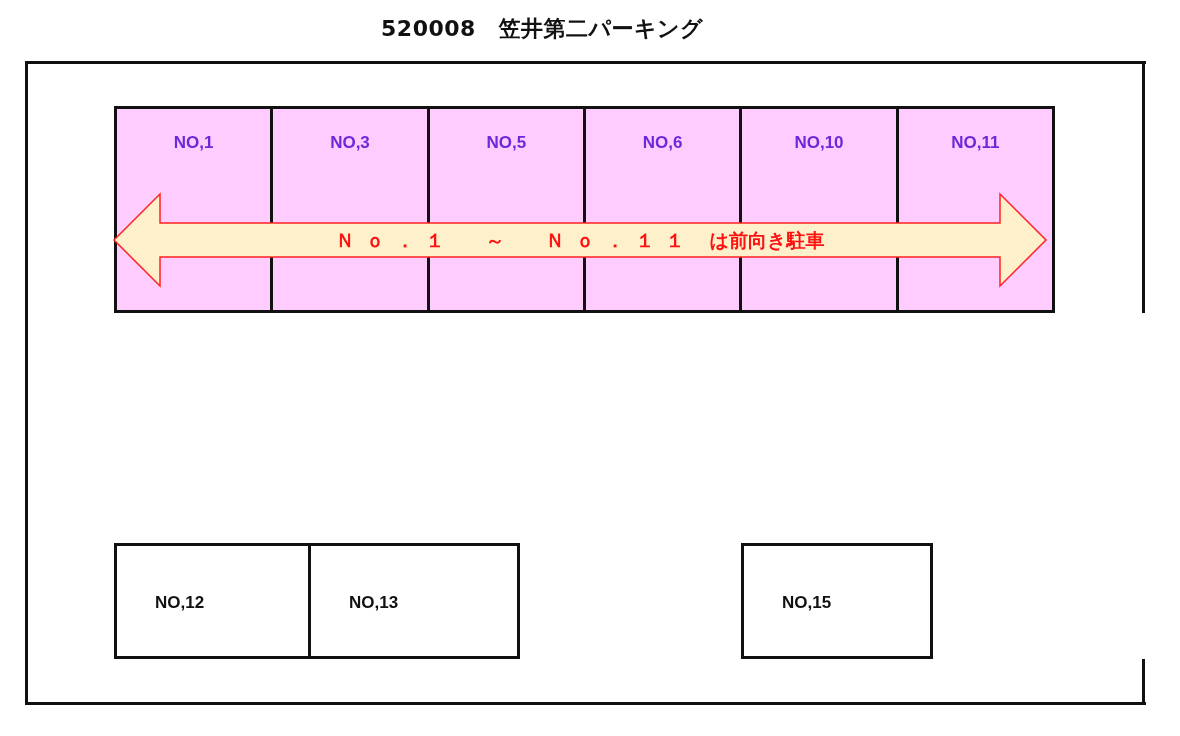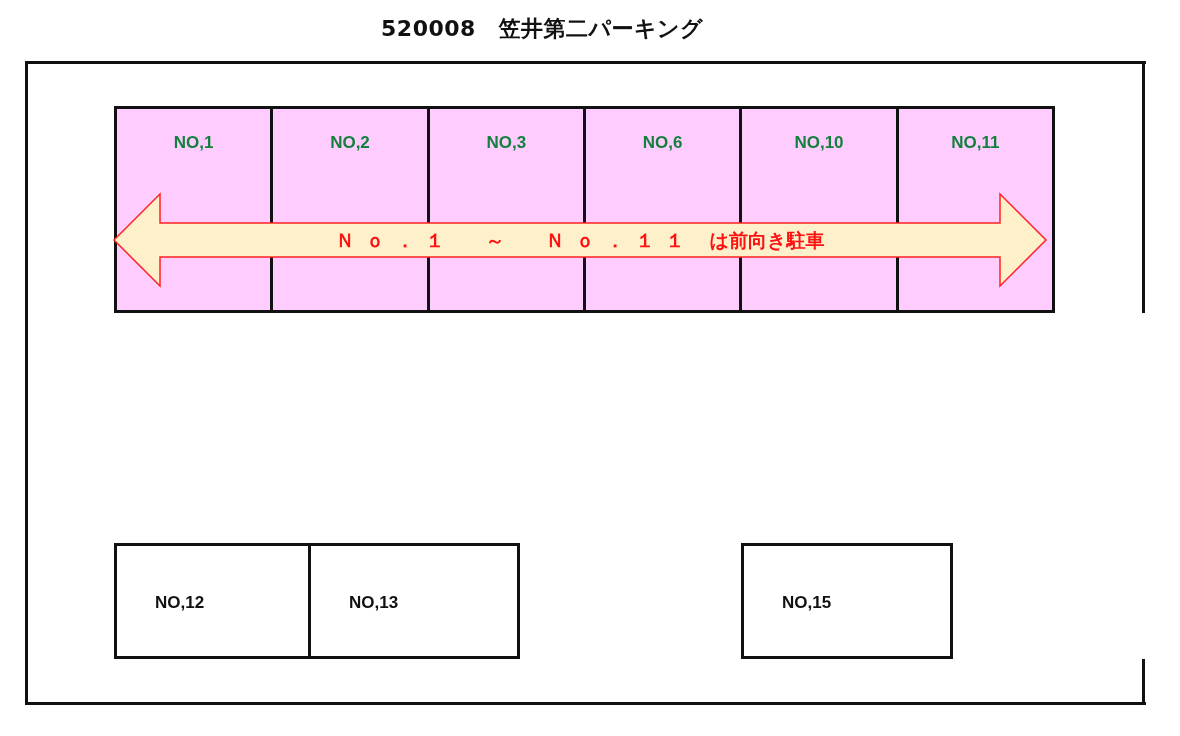--- a/index.html
+++ b/index.html
@@ -9,21 +9,21 @@
              font-family: "DejaVu Sans", sans-serif; font-size: 22px; font-weight: bold;
              color: #111; letter-spacing: 0.5px; }
     .wall { position: absolute; background: #111; }
     .top-row { position: absolute; left: 114px; top: 106px; width: 941px; height: 207px;
                border: 3px solid #111; box-sizing: border-box; background: #ffccff;
                display: flex; }
     .cell { flex: 1 1 0; position: relative; border-right: 3px solid #111; box-sizing: border-box; }
     .cell:last-child { border-right: none; }
     .cell-label { position: absolute; top: 24px; left: 0; right: 0; text-align: center;
                   font-family: "Liberation Sans", sans-serif; font-weight: bold;
-                  font-size: 17px; color: #15803d; }
+                  font-size: 17px; color: #6d28d9; }
     .arrow { position: absolute; left: 112px; top: 192px; width: 936px; height: 96px; }
     .arrow-text { position: absolute; left: 112px; top: 223px; width: 936px; height: 36px;
                   display: flex; align-items: center; justify-content: center;
                   font-family: Liberation Sans, sans-serif; font-weight: bold; font-size: 19px;
                   color: #ff1111; }
     .arrow-text .spaced { letter-spacing: 11px; margin-right: 14px; }
     .stall { position: absolute; top: 543px; height: 116px; border: 3px solid #111;
              box-sizing: border-box; background: #ffffff; }
     .stall-label { position: absolute; left: 0; top: 47px; font-family: "Liberation Sans", sans-serif;
                    font-weight: bold; font-size: 17px; color: #111; padding-left: 38px; }
@@ -39,24 +39,24 @@
   <div class="wall" style="left:25px; top:702px; width:1121px; height:3px;"></div>
   <div class="wall" style="left:1142px; top:61px; width:3px; height:252px;"></div>
   <div class="wall" style="left:1142px; top:659px; width:3px; height:46px;"></div>
 </div>
 
 <div class="top-row">
   <div class="cell">
       <span class="cell-label">NO,1</span>
     </div>
   <div class="cell">
-      <span class="cell-label">NO,2</span>
+      <span class="cell-label">NO,3</span>
     </div>
   <div class="cell">
-      <span class="cell-label">NO,3</span>
+      <span class="cell-label">NO,5</span>
     </div>
   <div class="cell">
       <span class="cell-label">NO,6</span>
     </div>
   <div class="cell">
       <span class="cell-label">NO,10</span>
     </div>
   <div class="cell">
       <span class="cell-label">NO,11</span>
     </div>
@@ -69,15 +69,15 @@
   <span class="spaced">Ｎｏ．１　～　Ｎｏ．１１</span>
   <span>は前向き駐車</span>
 </div>
 
 <div class="stall" style="left:114px; width:212px;">
   <span class="stall-label">NO,12</span>
 </div>
 <div class="stall" style="left:308px; width:212px;">
   <span class="stall-label">NO,13</span>
 </div>
-<div class="stall" style="left:741px; width:212px;">
+<div class="stall" style="left:741px; width:192px;">
   <span class="stall-label">NO,15</span>
 </div>
 
 </body></html>

